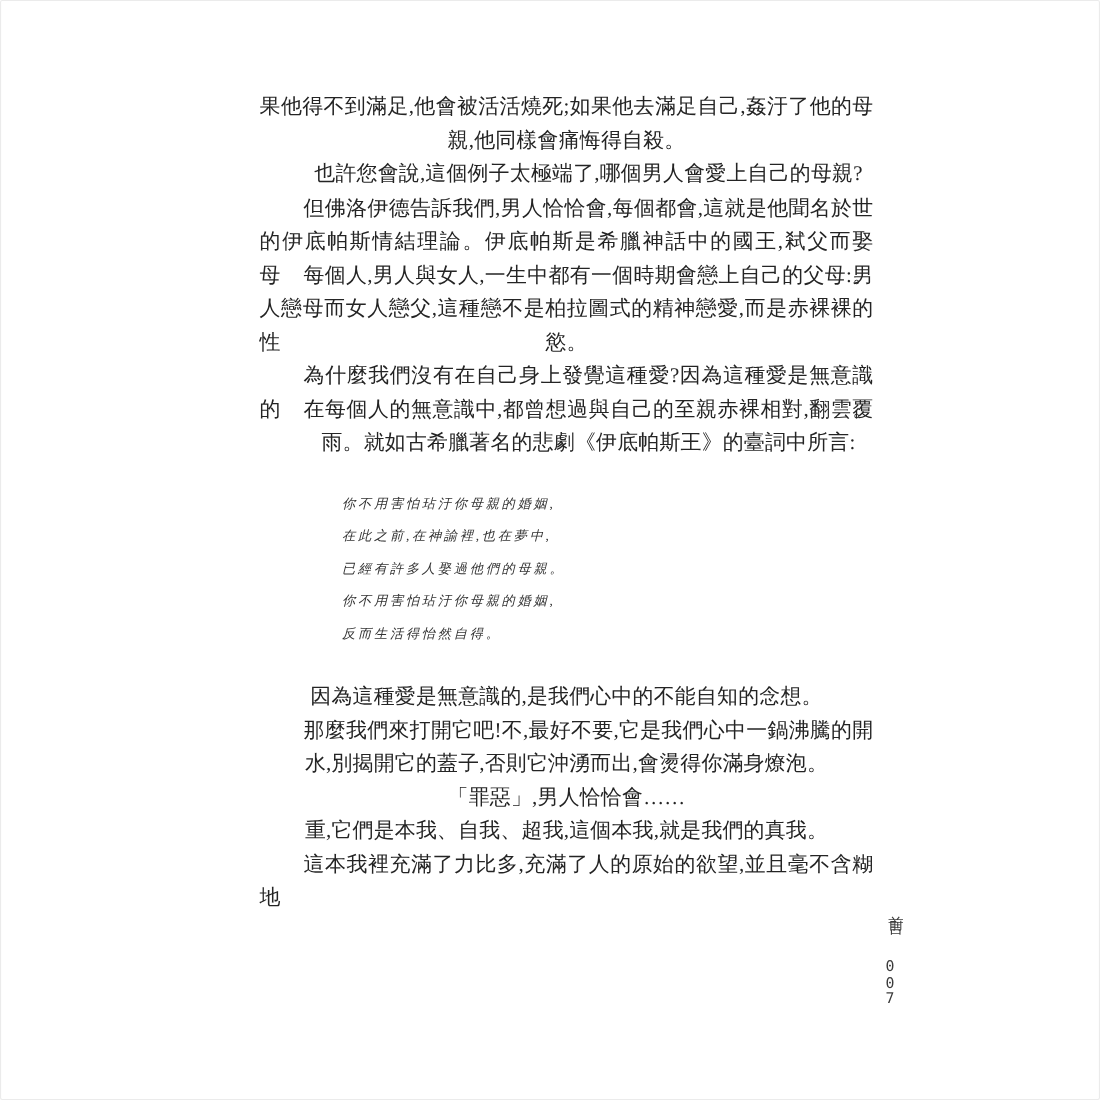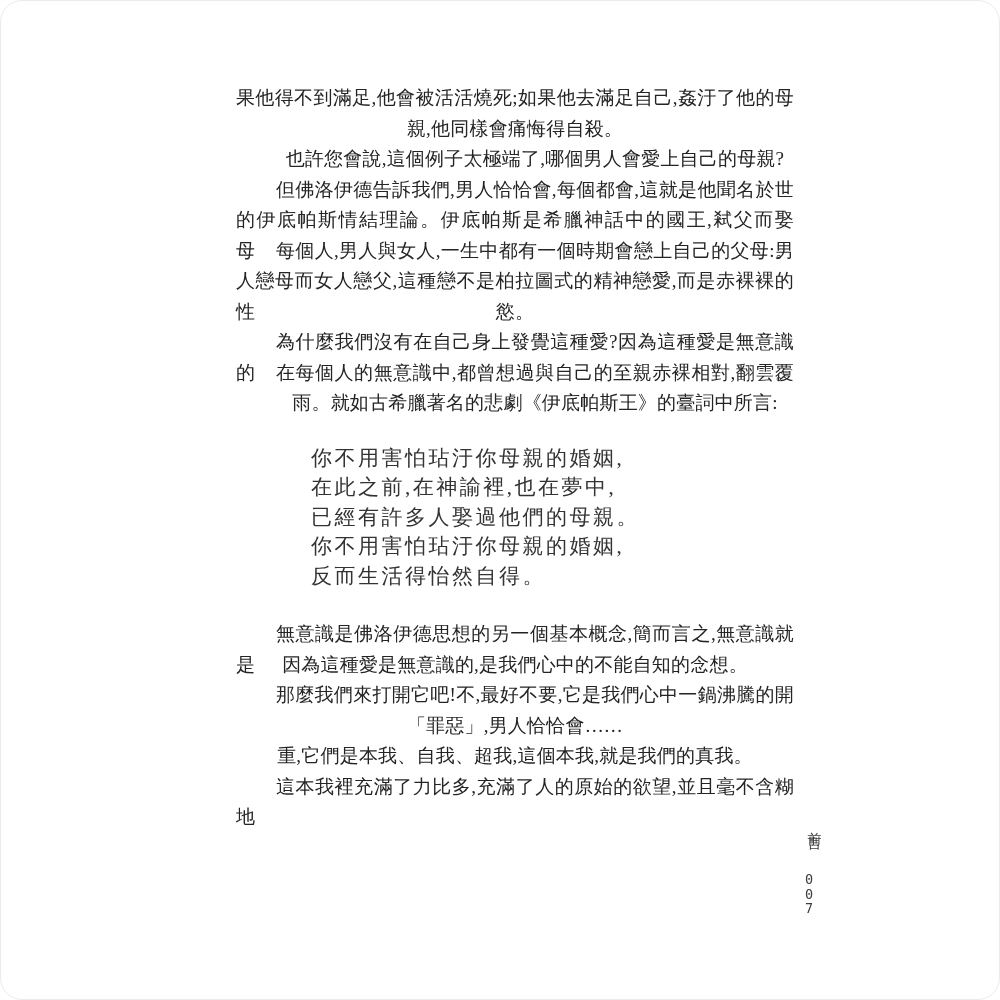--- a/index.html
+++ b/index.html
@@ -6,21 +6,21 @@
     margin: 0;
     padding: 0;
     background: #ffffff;
   }
   .page {
     position: relative;
     width: 1000px;
     height: 1000px;
     background: #ffffff;
     border: 1px solid #ebebeb;
-    border-radius: 22px;
+    border-radius: 2px;
     box-sizing: border-box;
     overflow: hidden;
     font-family: "Liberation Serif", "DejaVu Serif", serif;
   }
   .text-block {
     position: absolute;
     left: 235px;
     top: 82px;
     width: 558px;
     color: #242424;
@@ -39,23 +39,24 @@
   .line.fill {
     white-space: normal;
     text-align: justify;
     text-align-last: justify;
   }
   .poem-block {
     margin: 25px 0 28px 75px;
     color: #333333;
   }
   .poem-line {
-    font-size: 21px;
+    font-size: 12px;
     line-height: 29.5px;
     height: 29.5px;
+    font-style: italic;
     letter-spacing: 2.5px;
     white-space: nowrap;
   }
   .margin-label {
     position: absolute;
     left: 805px;
     top: 820px;
     writing-mode: vertical-rl;
     font-size: 14px;
     letter-spacing: 3px;
@@ -96,23 +97,23 @@
     <div class="line indent">雨。就如古希臘著名的悲劇《伊底帕斯王》的臺詞中所言:</div>
 
     <div class="poem-block">
       <div class="poem-line">你不用害怕玷汙你母親的婚姻,</div>
       <div class="poem-line">在此之前,在神諭裡,也在夢中,</div>
       <div class="poem-line">已經有許多人娶過他們的母親。</div>
       <div class="poem-line">你不用害怕玷汙你母親的婚姻,</div>
       <div class="poem-line">反而生活得怡然自得。</div>
     </div>
 
-    <div class="line indent fill">無意識是佛洛伊德思想的另一個基本概念,簡而言之,無意識就是</div>
     <div class="line">因為這種愛是無意識的,是我們心中的不能自知的念想。</div>
     <div class="line indent fill">那麼我們來打開它吧!不,最好不要,它是我們心中一鍋沸騰的開</div>
+    <div class="line">水,別揭開它的蓋子,否則它沖湧而出,會燙得你滿身燎泡。</div>
     <div class="line">「罪惡」,男人恰恰會……</div>
     <div class="line">重,它們是本我、自我、超我,這個本我,就是我們的真我。</div>
     <div class="line indent fill">這本我裡充滿了力比多,充滿了人的原始的欲望,並且毫不含糊地</div>
 
   </div>
 
   <div class="margin-label">前言</div>
 
   <div class="page-number">
     <span>0</span>

